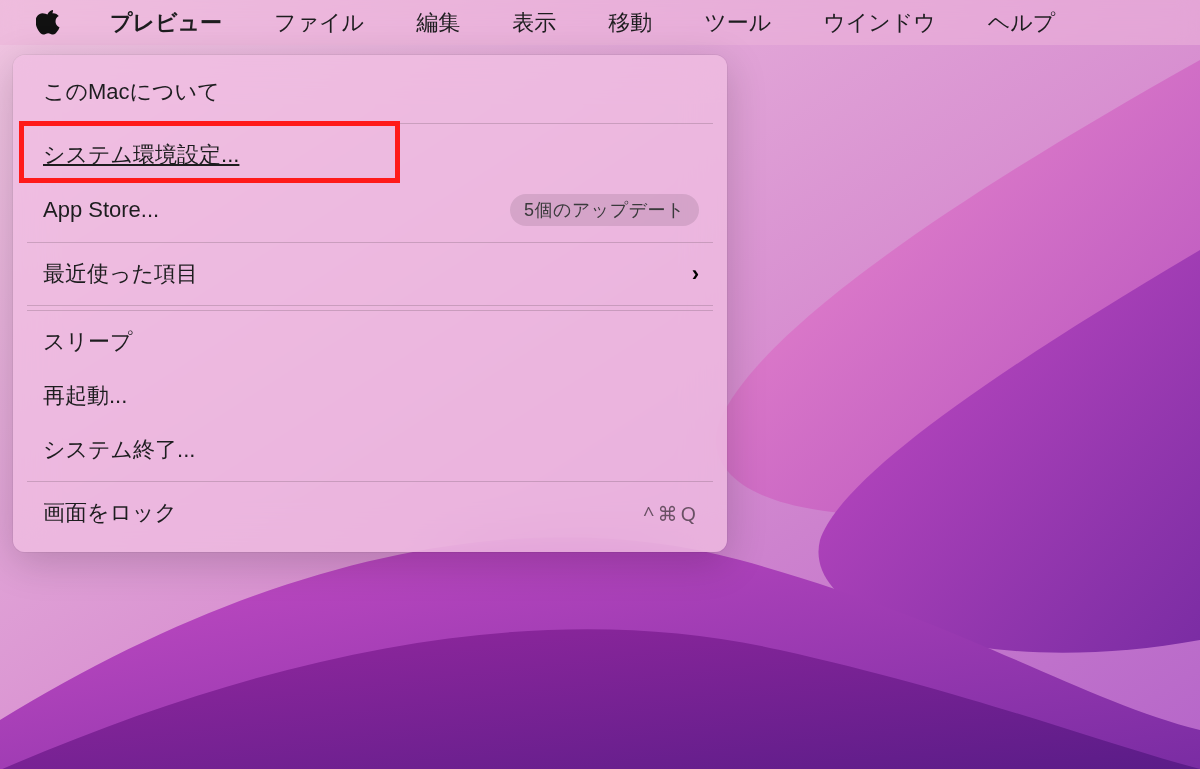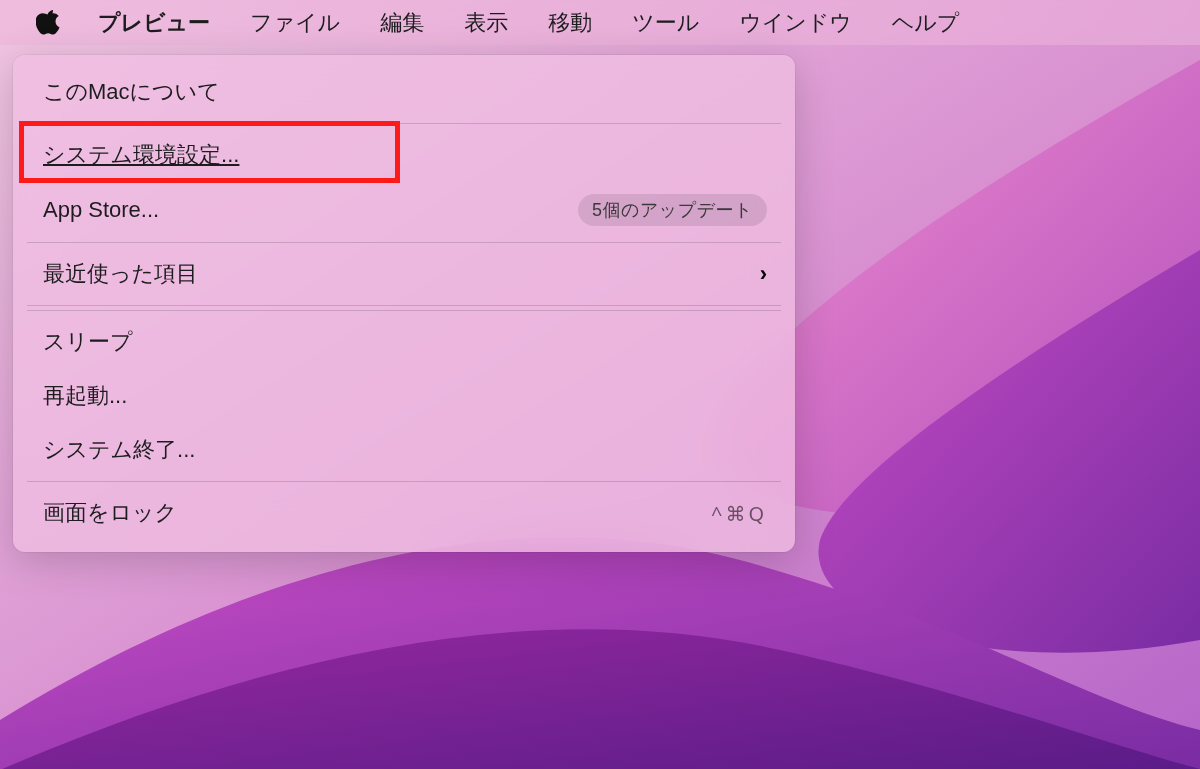--- a/index.html
+++ b/index.html
@@ -18,21 +18,21 @@
     }
     .wallpaper svg { width: 100%; height: 100%; display: block; }
 
     .menubar {
       position: absolute;
       top: 0; left: 0; right: 0;
       height: 45px;
       display: flex;
       align-items: center;
       padding: 0 16px 0 22px;
-      gap: 4px;
+      gap: 16px;
       z-index: 10;
       backdrop-filter: blur(10px);
       background: rgba(236, 180, 218, 0.55);
       color: #1d1d1f;
       font-size: 22px;
     }
     .apple-item {
       display: flex;
       align-items: center;
       height: 100%;
@@ -45,21 +45,21 @@
       display: flex;
       align-items: center;
       white-space: nowrap;
     }
     .menubar .app-name { font-weight: 700; padding-left: 10px; }
 
     .dropdown {
       position: absolute;
       top: 55px;
       left: 13px;
-      width: 782px;
+      width: 714px;
       z-index: 20;
       border-radius: 12px;
       background: rgba(240, 190, 225, 0.78);
       backdrop-filter: blur(20px);
       box-shadow: 0 10px 40px rgba(0,0,0,0.18), 0 0 0 1px rgba(0,0,0,0.05);
       color: #1d1d1f;
       font-size: 22px;
       padding: 10px 0 12px 0;
     }
     .dropdown .row {

